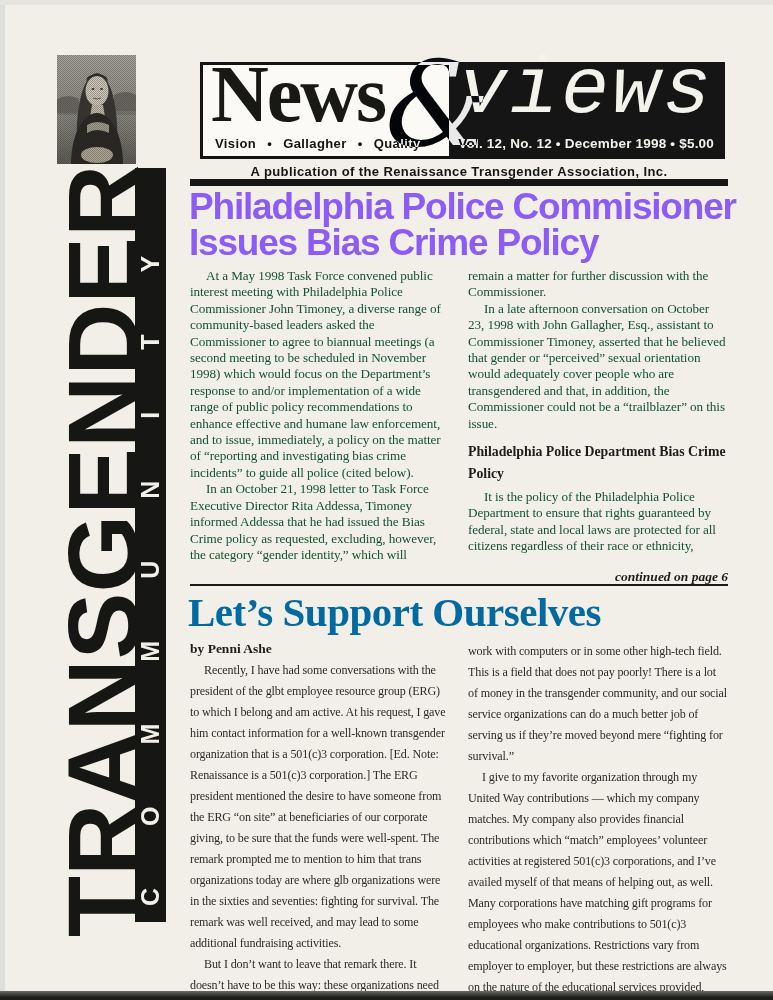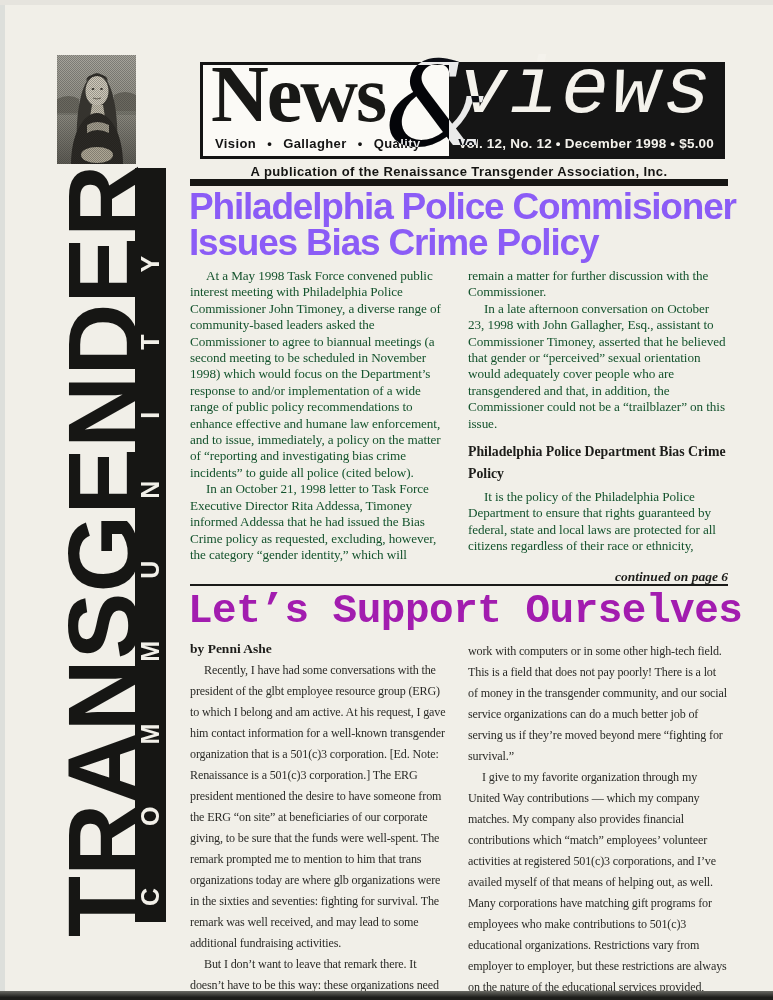--- a/index.html
+++ b/index.html
@@ -88,22 +88,22 @@
   }
   .continued{
     font-family:"Liberation Serif",serif;font-weight:bold;font-style:italic;
     font-size:13.5px;color:#1d1d1a;text-align:right;margin-top:14px;text-indent:0;
   }
   .divider{position:absolute;left:190px;top:584px;width:538px;height:2px;background:#1a1a18;}
 
   
   .h2{
     position:absolute;left:188px;top:588px;
-    font-weight:bold;font-size:41px;letter-spacing:-.5px;color:#a21caf;
-    font-family:Liberation Mono, monospace;
+    font-weight:bold;font-size:41px;letter-spacing:-.5px;color:#0369a1;
+    font-family:Liberation Serif, serif;
   }
   .a2{left:190px;top:641px;width:538px;}
   .byline{
     font-family:"Liberation Serif",serif;font-weight:bold;
     font-size:13.5px;color:#1d1d1a;margin:0 0 3px 0;text-indent:0;
   }
   .a2 p{
     margin:0;font-family:"Liberation Serif",serif;
     font-size:12.1px;line-height:21px;color:#2c2c28;
     text-indent:14px;letter-spacing:-.15px;

